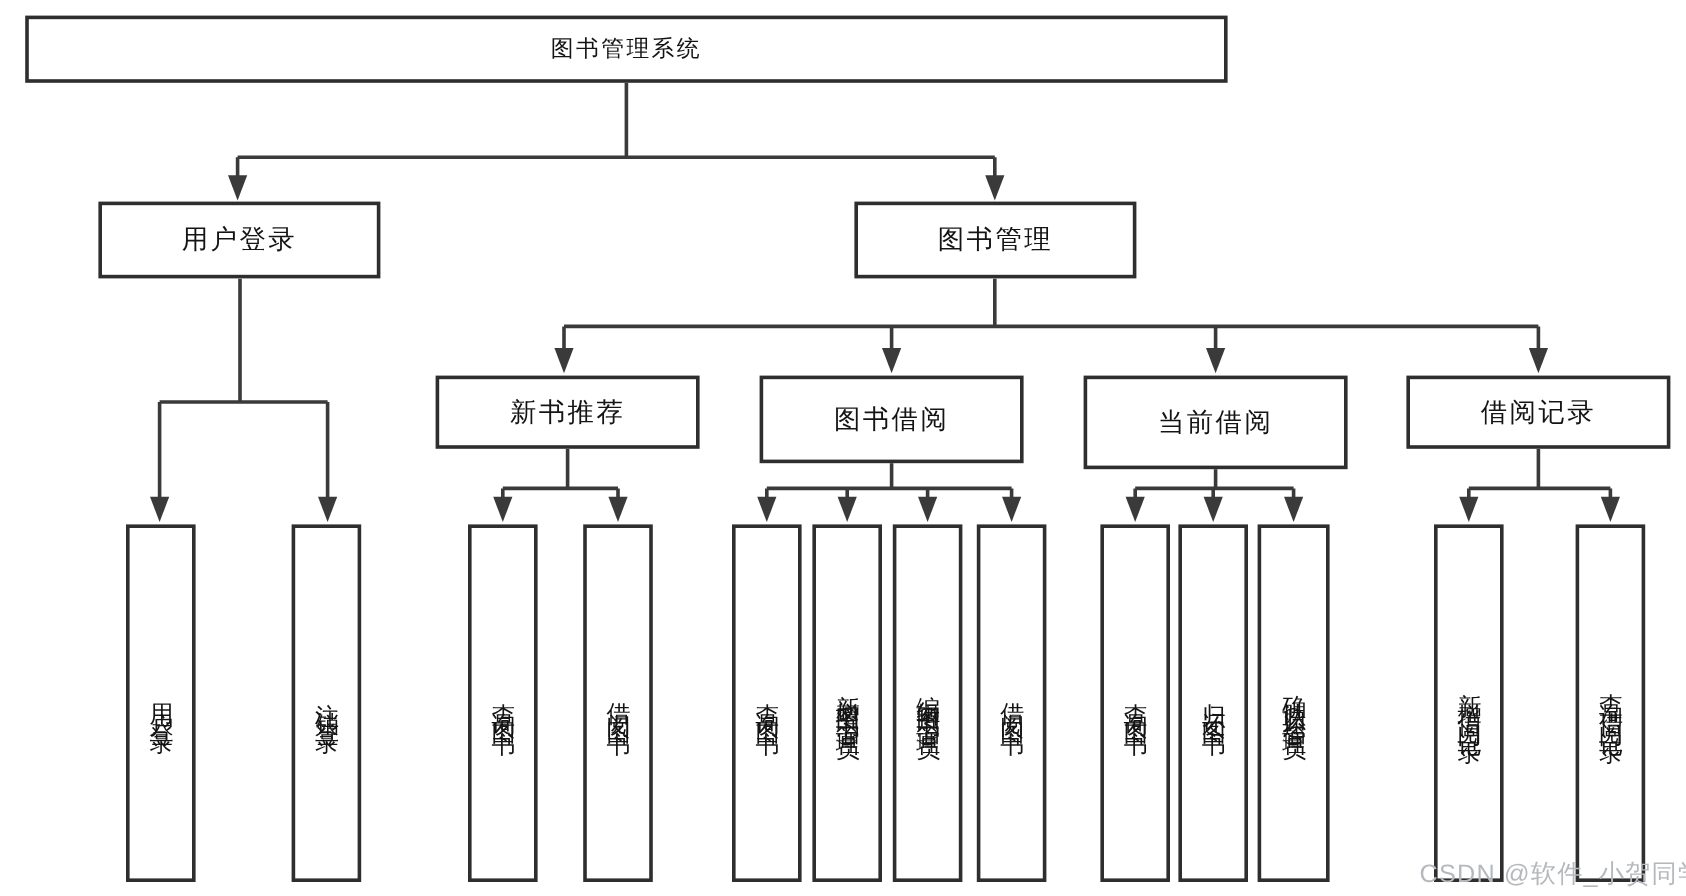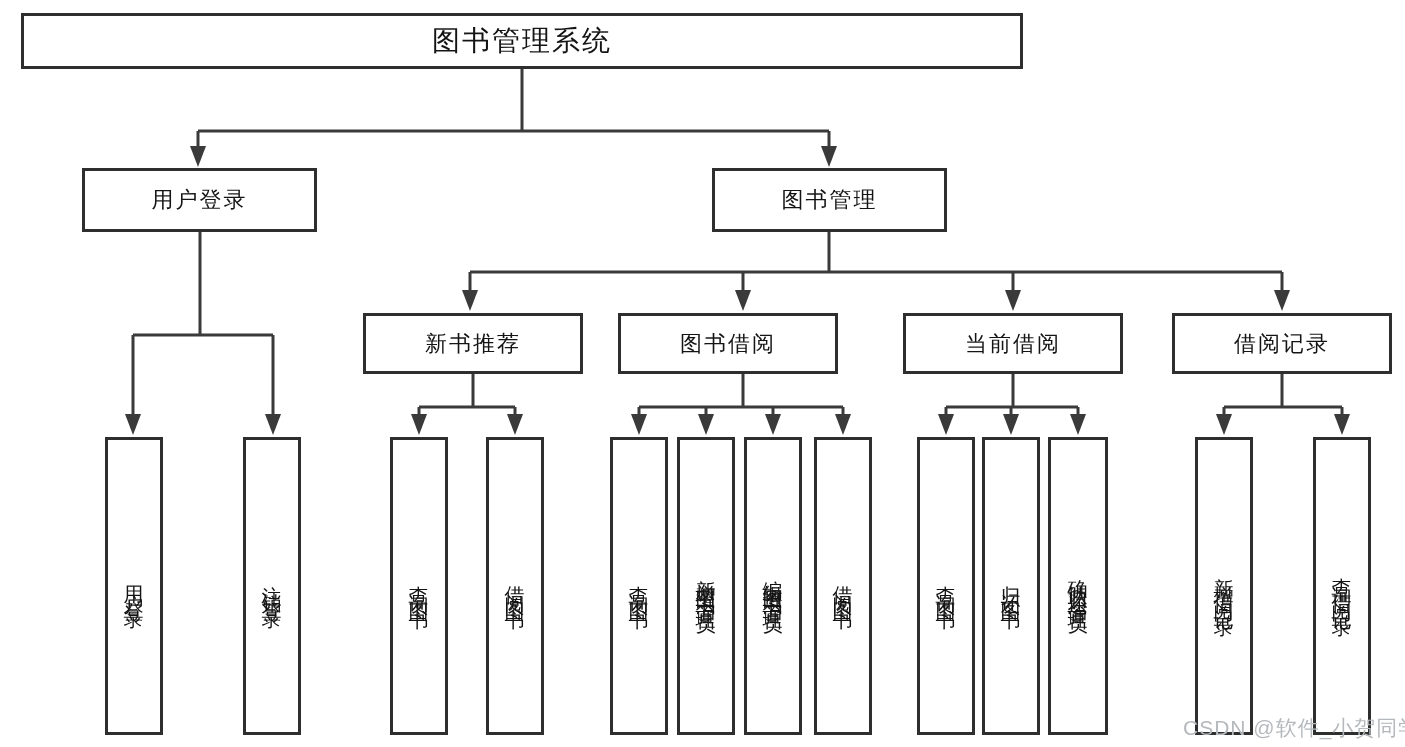--- a/index.html
+++ b/index.html
@@ -16,21 +16,21 @@
     position: absolute;
     box-sizing: border-box;
     background: #ffffff;
     border: 3px solid #2e2e2e;
     display: flex;
     align-items: center;
     justify-content: center;
     color: #141414;
   }
   .hlabel { font-size: 22px; letter-spacing: 2px; white-space: nowrap; }
-  .root-label { font-size: 28px; }
+  .root-label { font-size: 19px; }
   .vtext {
     writing-mode: vertical-rl;
     text-orientation: mixed;
     font-size: 20px;
     letter-spacing: 8px;
     line-height: 1;
     color: #141414;
   }
   .vtext.tight { letter-spacing: 5px; }
   .watermark {
@@ -110,24 +110,24 @@
   <div class="box" style="left:82px; top:168px; width:235px; height:64px;">
     <span class="hlabel">用户登录</span>
   </div>
   <div class="box" style="left:712px; top:168px; width:235px; height:64px;">
     <span class="hlabel">图书管理</span>
   </div>
 
   <div class="box" style="left:363px; top:313px; width:220px; height:61px;justify-content:center;">
     <span class="hlabel">新书推荐</span>
   </div>
-  <div class="box" style="left:618px; top:313px; width:220px; height:61px;">
+  <div class="box" style="left:633px; top:313px; width:220px; height:73px;">
     <span class="hlabel">图书借阅</span>
   </div>
-  <div class="box" style="left:903px; top:313px; width:220px; height:61px;">
+  <div class="box" style="left:903px; top:313px; width:220px; height:78px;">
     <span class="hlabel">当前借阅</span>
   </div>
   <div class="box" style="left:1172px; top:313px; width:220px; height:61px;">
     <span class="hlabel">借阅记录</span>
   </div>
 
   <div class="box" style="left:105px; top:437px; width:58px; height:298px;">
     <span class="vtext">用户登录</span>
   </div>
   <div class="box" style="left:243px; top:437px; width:58px; height:298px;">

